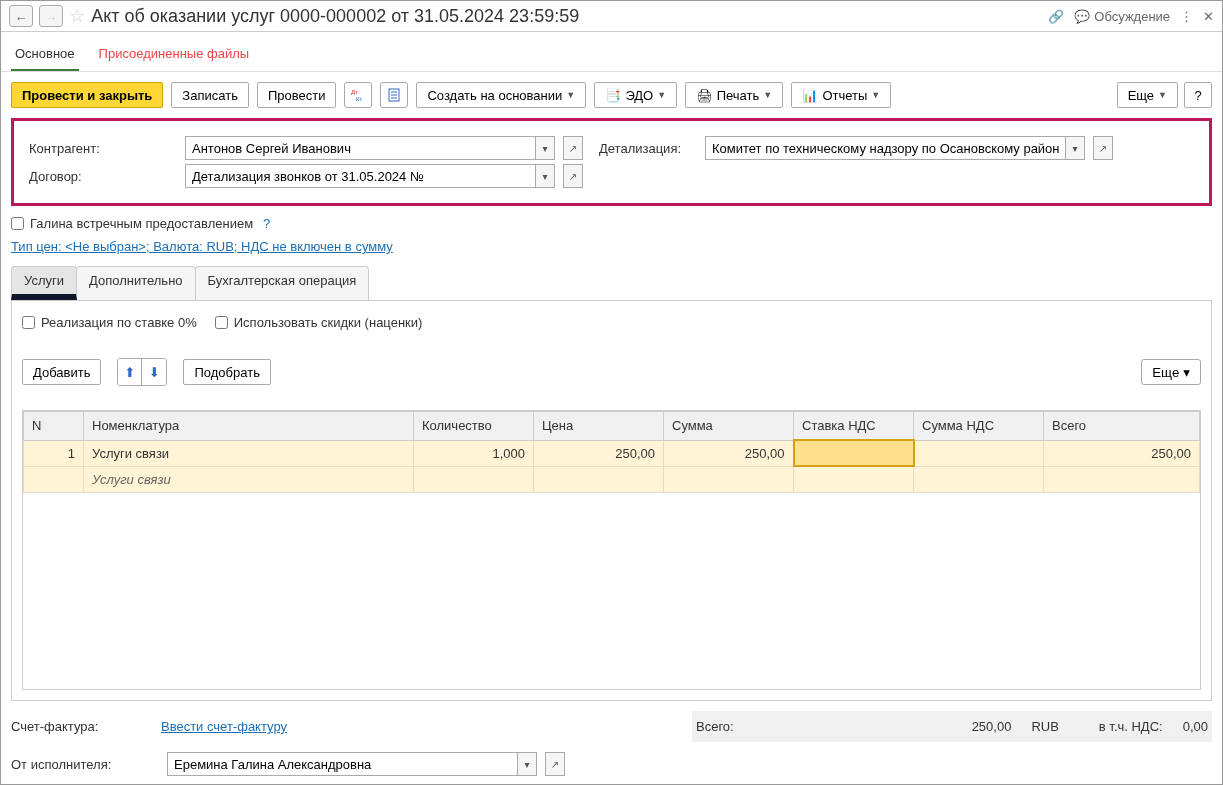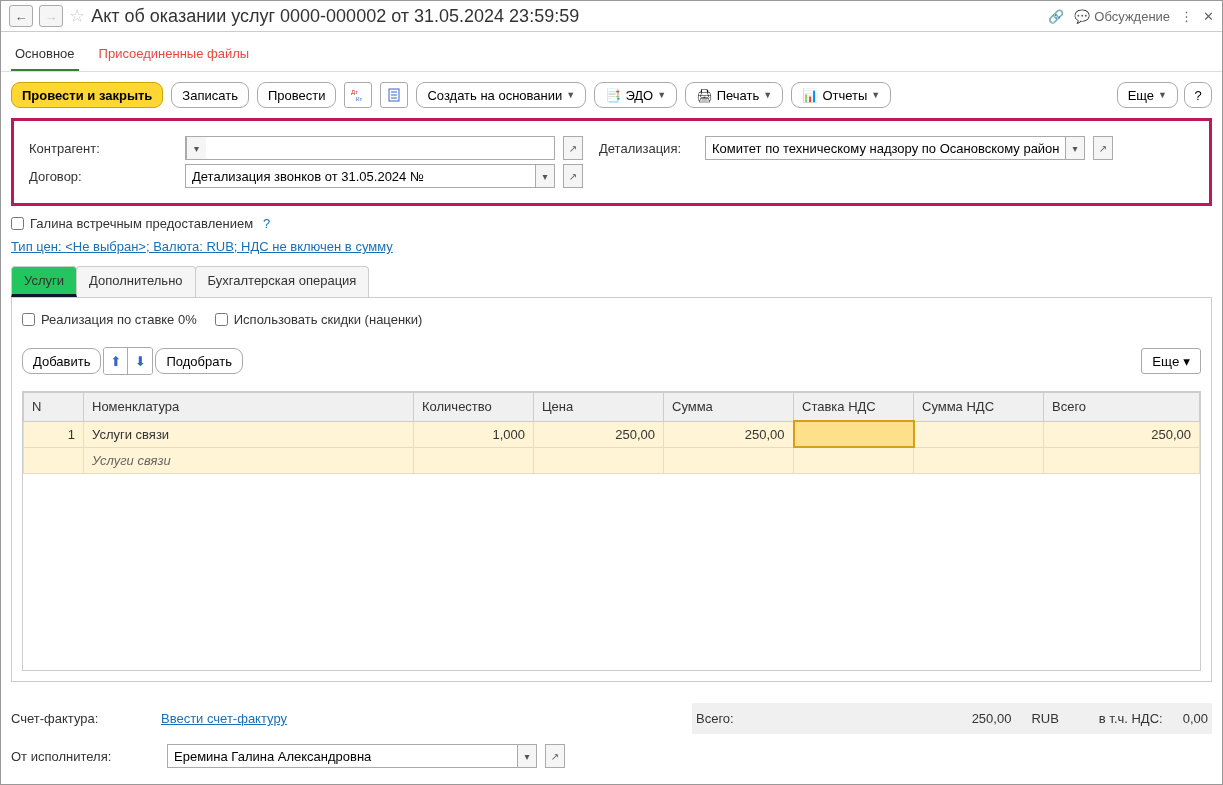--- a/index.html
+++ b/index.html
@@ -8,39 +8,39 @@
 .titlebar { display: flex; align-items: center; padding: 4px 8px; gap: 6px; border-bottom: 1px solid #ccc; }
 .nav-btn { width: 24px; height: 22px; border: 1px solid #aaa; background: #f5f5f5; border-radius: 3px; display: flex; align-items: center; justify-content: center; cursor: pointer; font-size: 13px; color: #555; }
 .star-icon { font-size: 18px; color: #ccc; cursor: pointer; }
 .title-text { font-size: 18px; font-weight: normal; flex: 1; }
 .title-right { display: flex; gap: 10px; align-items: center; color: #666; }
 .title-right span { cursor: pointer; }
 .nav-tabs { padding: 8px 10px 0; display: flex; gap: 16px; border-bottom: 1px solid #ddd; }
 .nav-tab { padding: 6px 4px 8px; cursor: pointer; color: #ef4444; }
 .nav-tab.active { color: #333; border-bottom: 2px solid #3b7c3b; }
 .toolbar { padding: 10px; display: flex; gap: 8px; align-items: center; }
-.btn { height: 26px; padding: 0 10px; border: 1px solid #aaa; background: #fff; border-radius: 9px; cursor: pointer; display: inline-flex; align-items: center; gap: 4px; font-size: 13px; }
+.btn { height: 26px; padding: 0 10px; border: 1px solid #aaa; background: #fff; border-radius: 2px; cursor: pointer; display: inline-flex; align-items: center; gap: 4px; font-size: 13px; }
 .btn.primary { background: #ffd633; border-color: #c9a800; font-weight: bold; }
 .btn .caret { font-size: 9px; color: #555; }
 .icon-btn { width: 28px; height: 26px; border: 1px solid #aaa; background: #fff; border-radius: 3px; cursor: pointer; display: inline-flex; align-items: center; justify-content: center; }
 .toolbar-right { margin-left: auto; display: flex; gap: 6px; }
 .form-area { padding: 0 10px; }
 .form-row { display: flex; align-items: center; margin-bottom: 6px; gap: 6px; }
 .form-label { width: 150px; flex-shrink: 0; }
 .input-group { display: flex; align-items: center; border: 1px solid #aaa; height: 24px; background: #fff; }
 .input-group input { border: none; outline: none; padding: 0 6px; height: 22px; font-size: 13px; width: 100%; }
 .input-btn { width: 20px; height: 22px; border: none; border-left: 1px solid #aaa; background: #f5f5f5; cursor: pointer; font-size: 10px; color: #555; }
 .highlight-box { border: 3px solid #be185d; padding: 15px; margin-bottom: 6px; }
 .checkbox-row { display: flex; align-items: center; gap: 6px; padding: 4px 0; }
 .link { color: #1a6fb5; text-decoration: underline; cursor: pointer; }
 .sub-tabs { display: flex; margin-top: 8px; border-bottom: 1px solid #ccc; }
 .sub-tab { padding: 6px 12px; border: 1px solid #ccc; border-bottom: none; background: #f5f5f5; cursor: pointer; margin-right: -1px; border-radius: 4px 4px 0 0; }
-.sub-tab.active { background: #22c55e; border-bottom: 3px solid #0f172a; position: relative; z-index: 1; }
+.sub-tab.active { background: #e5e5e5; border-bottom: 6px solid #0f172a; position: relative; z-index: 1; }
 .tab-content { border: 1px solid #ccc; border-top: none; padding: 10px; }
-.table-toolbar { display: flex; gap: 2px; align-items: center; margin: 16px 0; }
+.table-toolbar { display: flex; gap: 16px; align-items: center; margin: 24px 0; }
 .arrow-group { display: flex; border: 1px solid #aaa; border-radius: 3px; overflow: hidden; }
 .arrow-btn { width: 24px; height: 26px; border: none; border-right: 1px solid #aaa; background: #fff; cursor: pointer; color: #3366cc; }
 .arrow-btn:last-child { border-right: none; }
 .data-table { width: 100%; border-collapse: collapse; border: 1px solid #ccc; }
 .data-table th { background: #f0f0f0; border: 1px solid #ccc; padding: 6px 8px; text-align: left; font-weight: normal; }
 .data-table td { border: 1px solid #e8dcc0; padding: 4px 8px; height: 26px; }
 .data-table .sel-row td { background: #fff4d6; }
 .data-table .sel-cell { background: #ffe08a !important; border: 2px solid #d4a017 !important; }
 .data-table .sub-row td { background: #fff4d6; font-style: italic; color: #666; }
 .num-cell { text-align: right; }
@@ -119,20 +119,21 @@
       <button class="btn" style="width:28px;justify-content:center">?</button>
     </div>
   </div>
 
   <div class="form-area">
 
     <div class="highlight-box">
       <div class="form-row" style="margin-bottom:4px">
         <div class="form-label">Контрагент:</div>
         <div class="input-group" style="flex:1;max-width:370px">
+          <input type="text" value="Антонов Сергей Иванович" style="">
           <button class="input-btn">▾</button>
         </div>
         <button class="input-btn" style="border:1px solid #aaa;margin-left:2px;height:24px">↗</button>
         <div class="form-label" style="width:100px;margin-left:10px">Детализация:</div>
         <div class="input-group" style="flex:1;max-width:380px">
           <input type="text" value="Комитет по техническому надзору по Осановскому району" style="">
           <button class="input-btn">▾</button>
         </div>
         <button class="input-btn" style="border:1px solid #aaa;margin-left:2px;height:24px">↗</button>
       </div>

